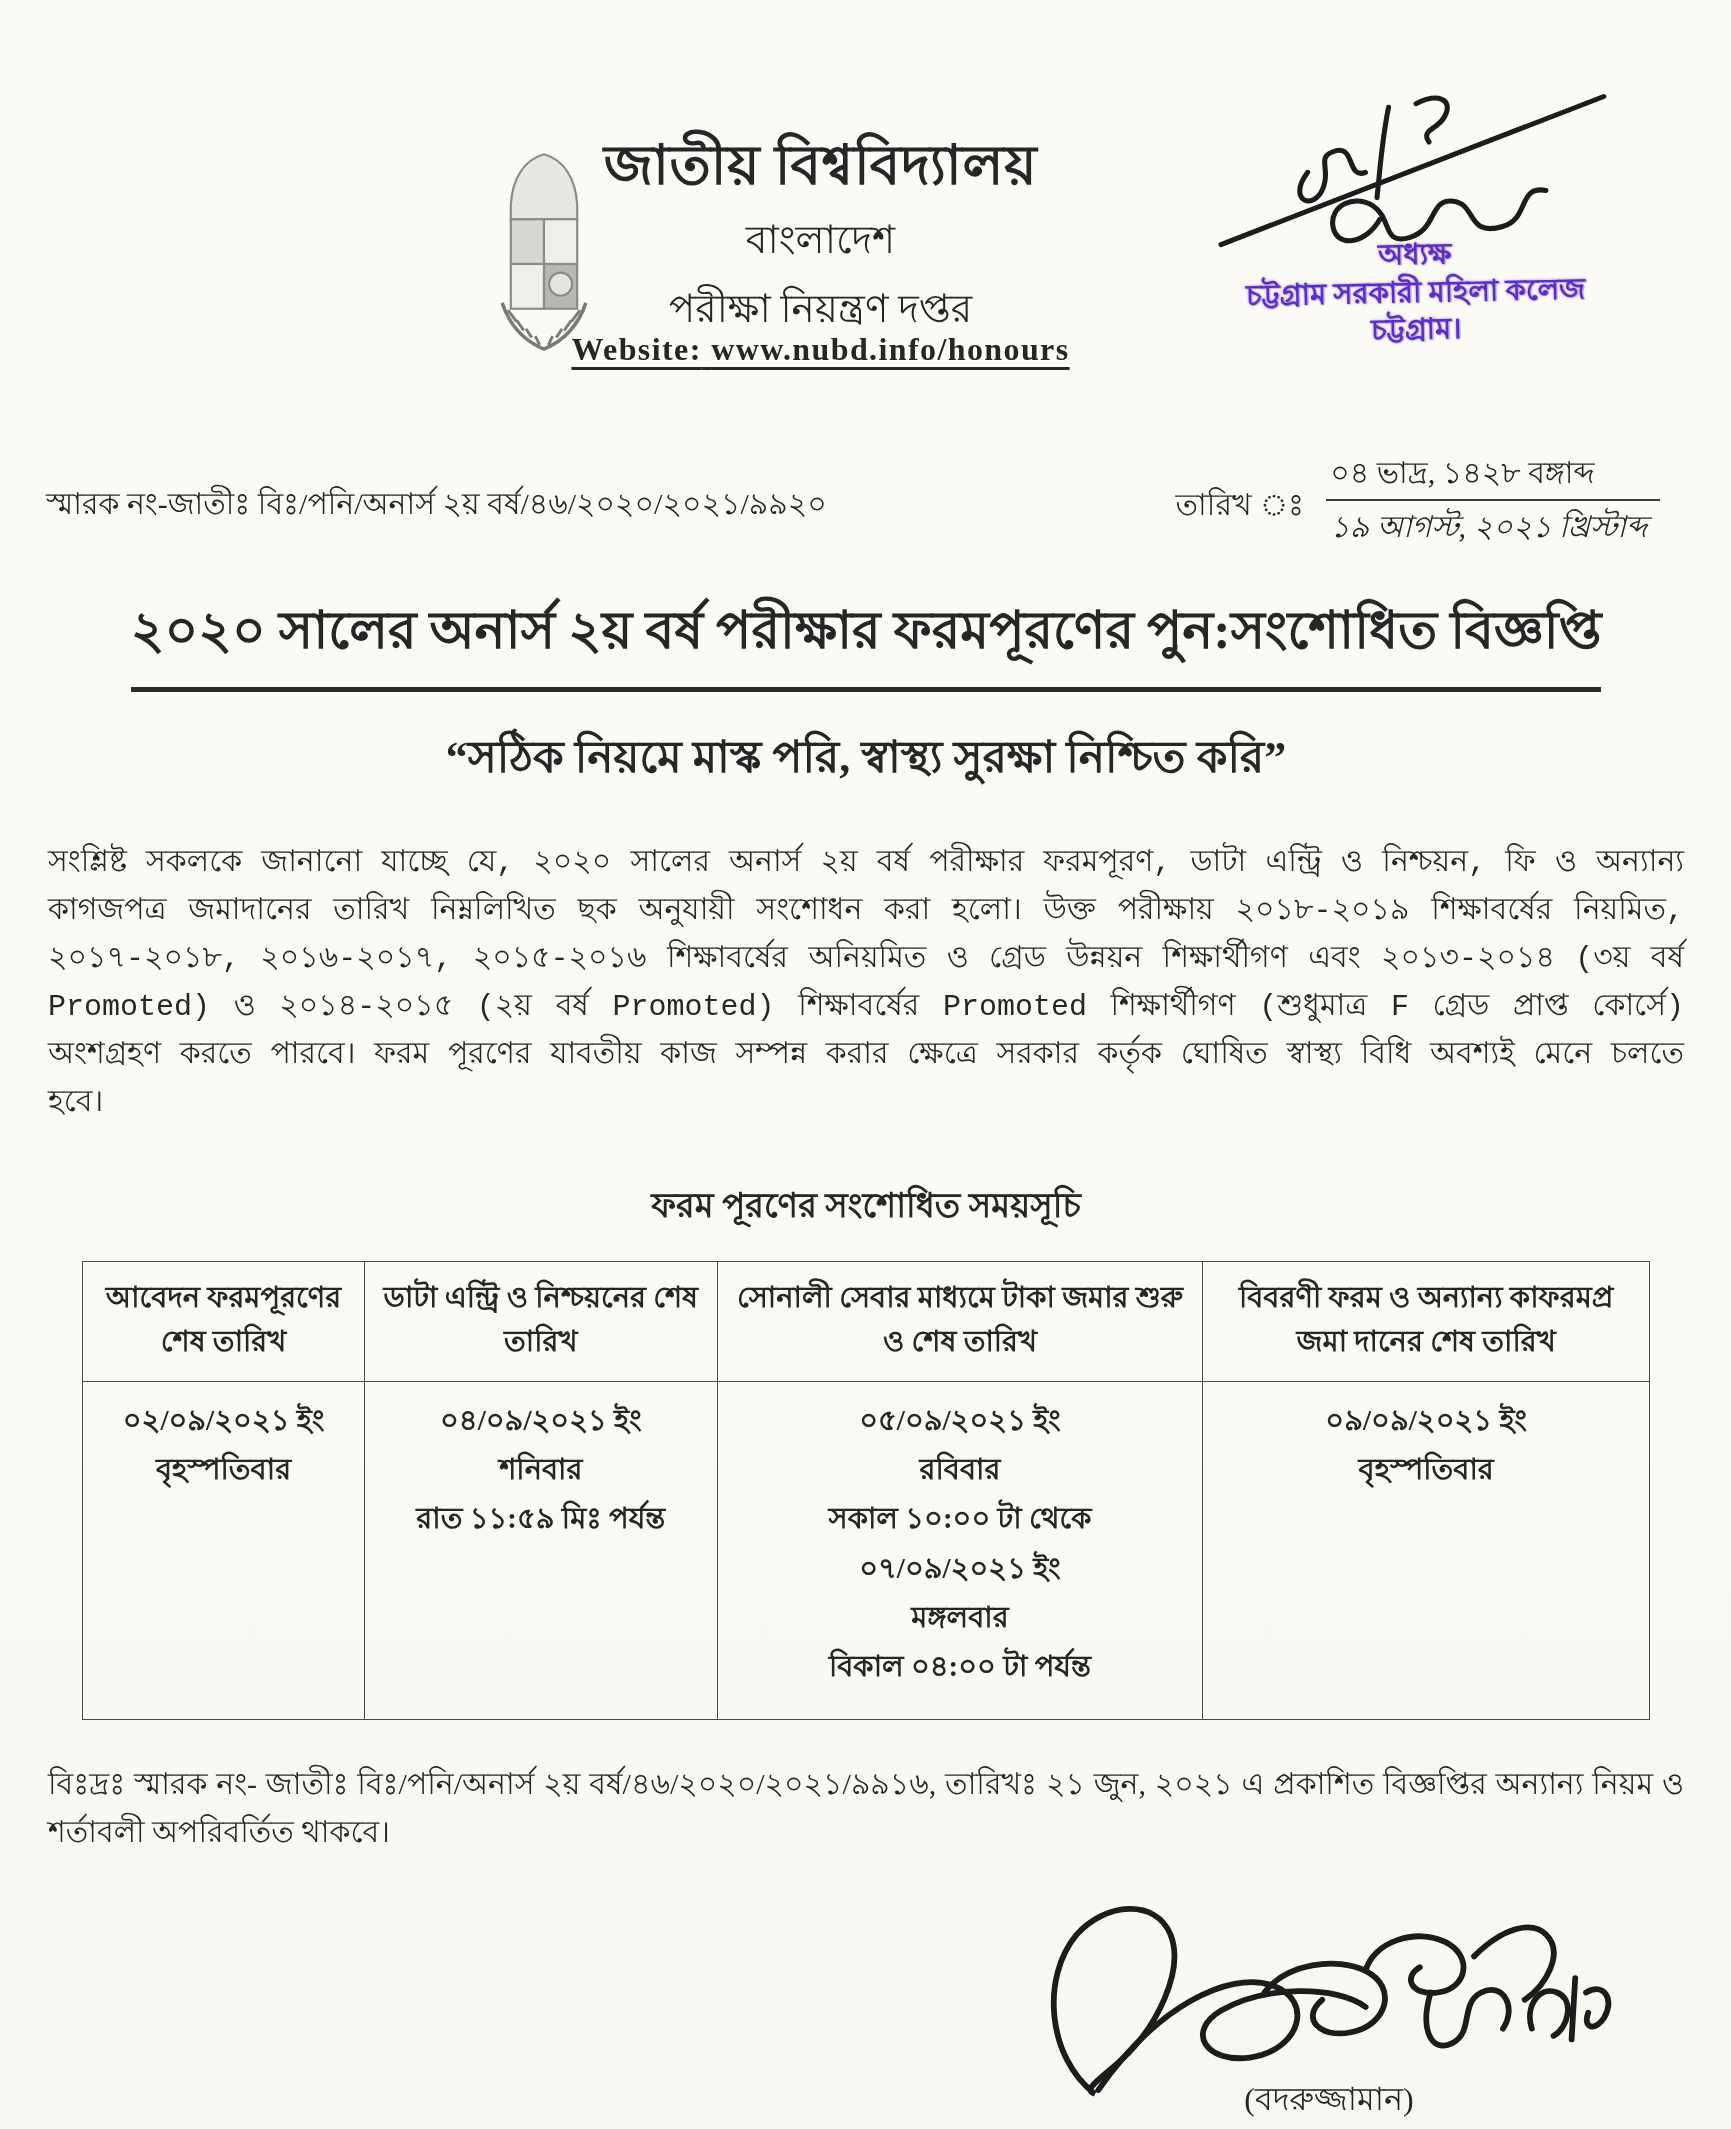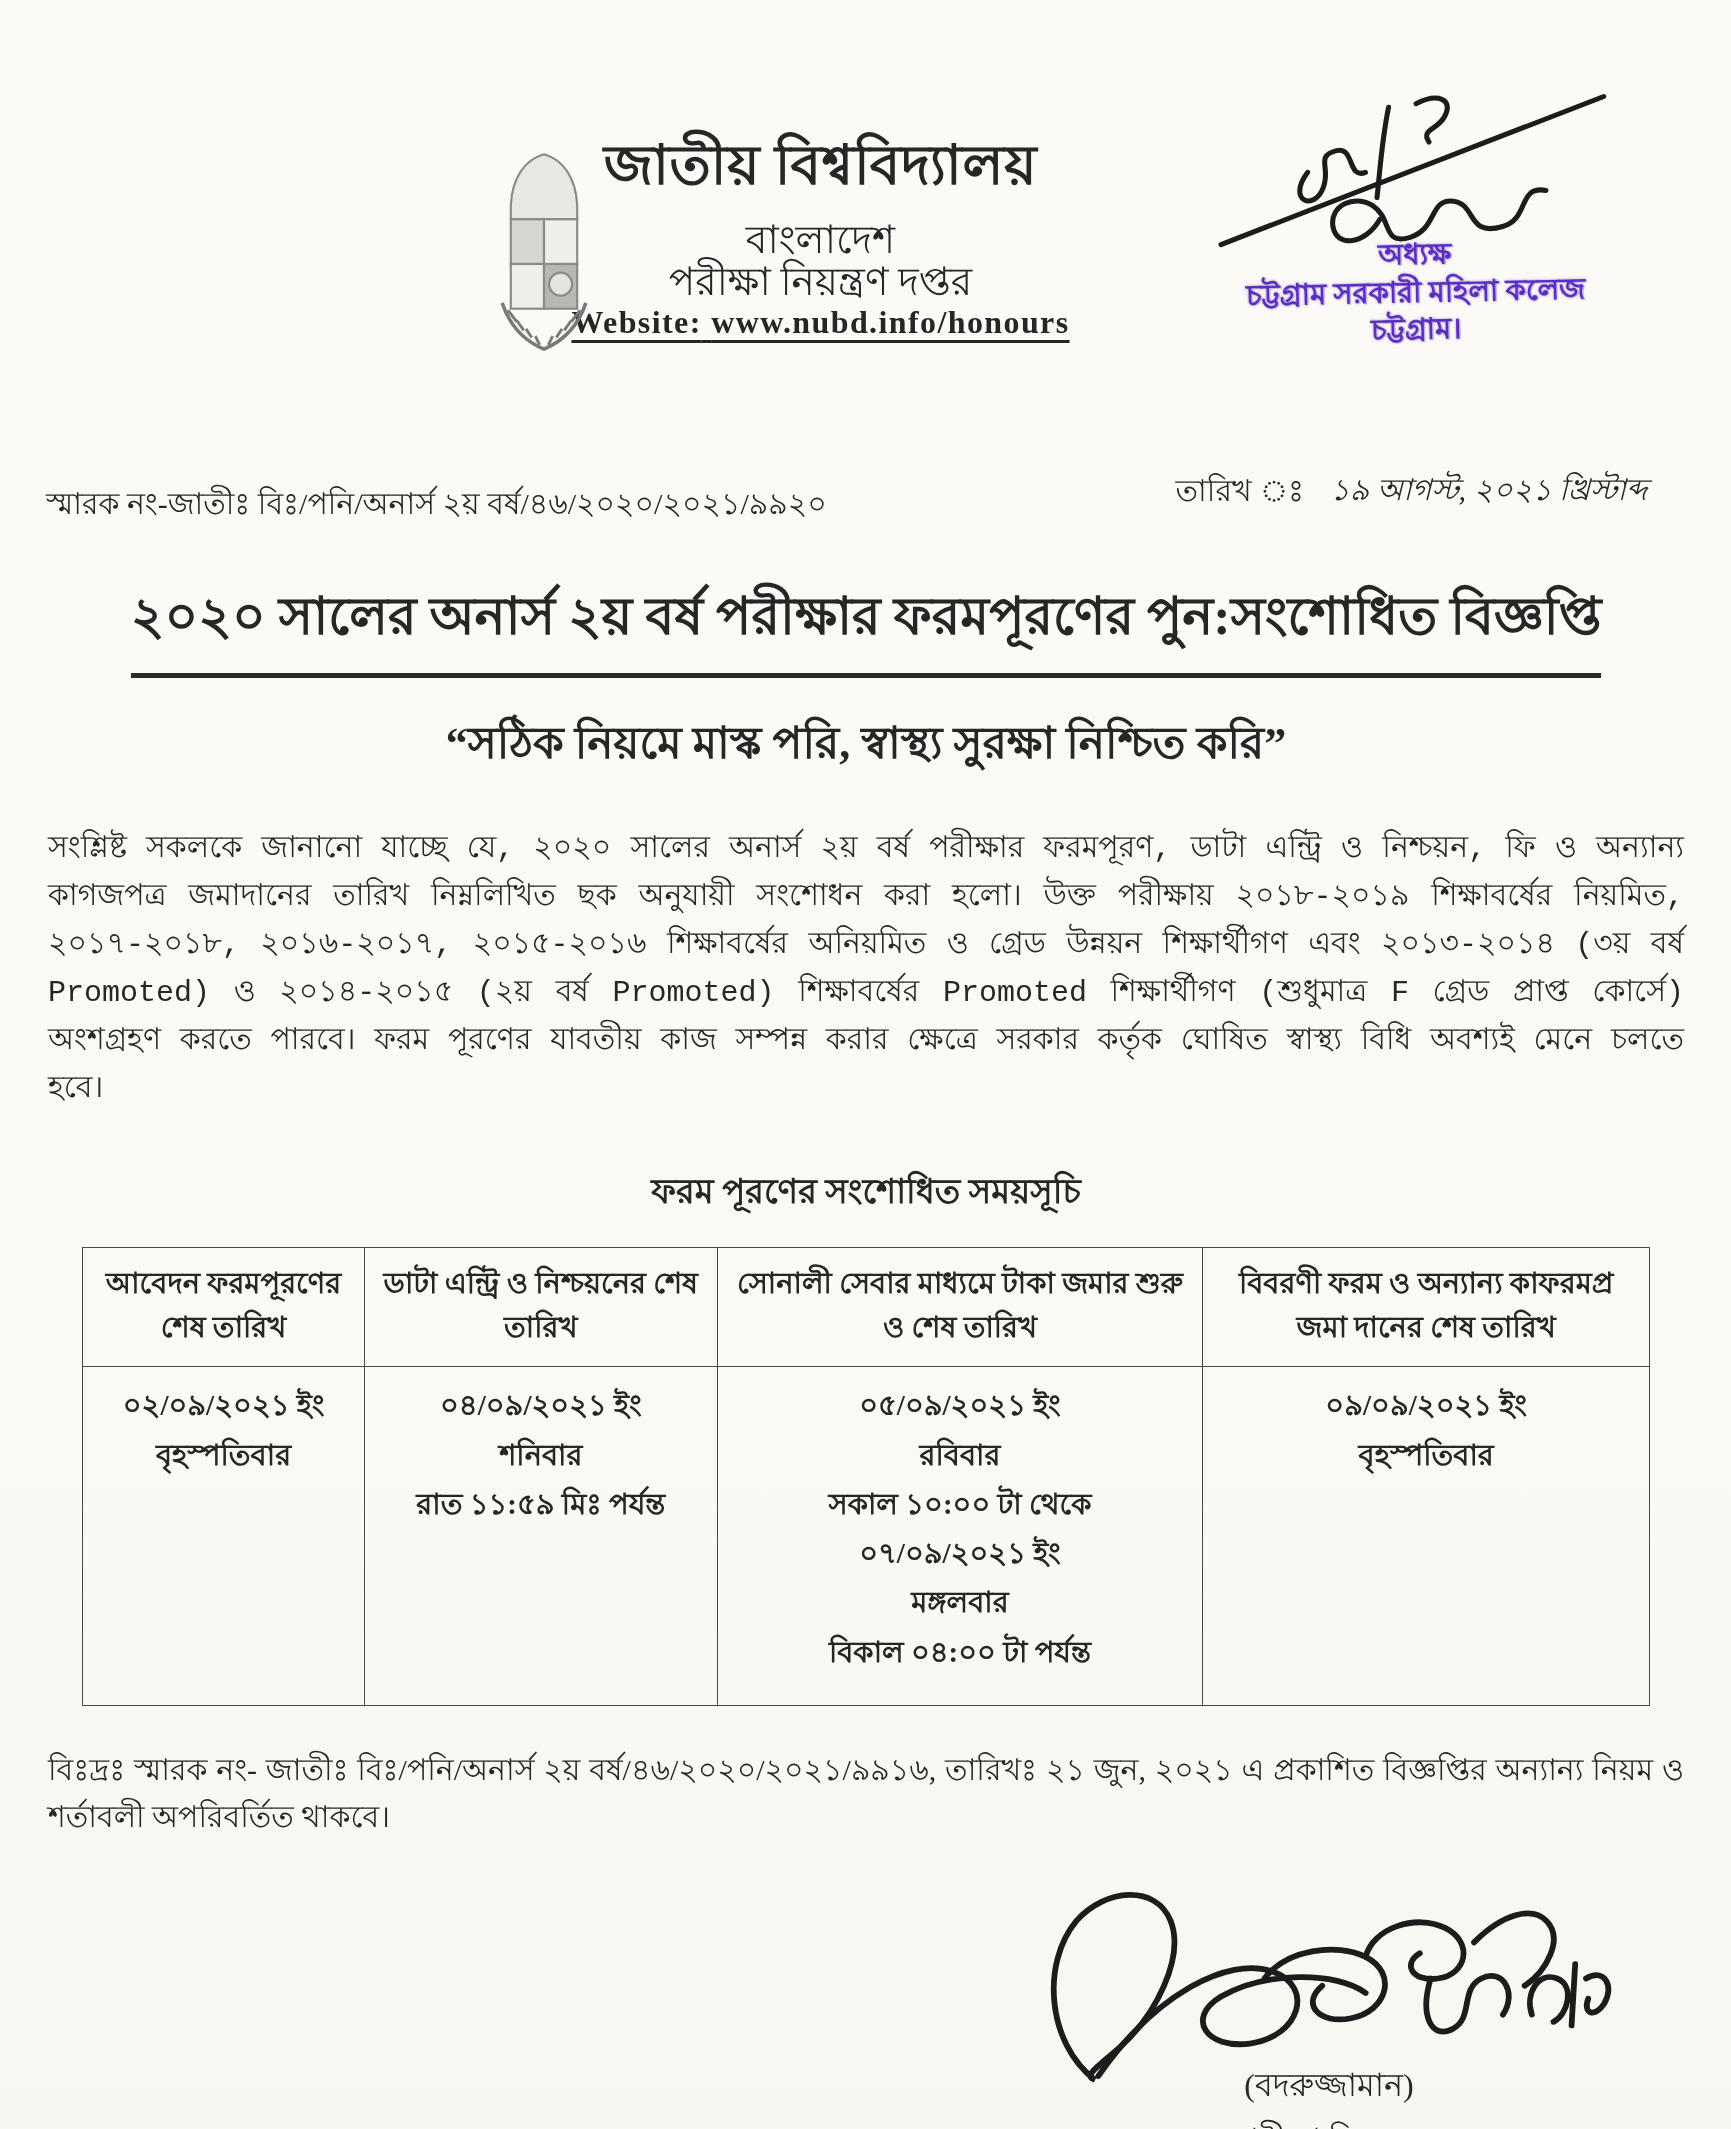--- a/index.html
+++ b/index.html
@@ -15,21 +15,21 @@
     width:1732px; min-height:2129px;
     background:linear-gradient(180deg,#fbfaf6 0%, #faf9f4 60%, #f7f6f0 100%);
     position:relative; overflow:hidden;
   }
   
   .top-section{position:relative; height:416px;}
   .logo-wrap{position:absolute; left:486px; top:150px; width:116px; height:202px;}
   .header-text{padding-top:136px; text-align:center; width:1193px; margin:0 auto 0 224px;}
   .h-university{font-size:55px; font-weight:bold; letter-spacing:0.7px; line-height:1.1;}
   .h-country{font-size:39px; margin-top:22px; line-height:1.1;}
-  .h-office{font-size:39px; margin-top:0; line-height:1.1;}
+  .h-office{font-size:39px; margin-top:27px; line-height:1.1;}
   .h-website{font-size:32px; font-weight:bold; text-decoration:underline; text-underline-offset:7.2px; text-decoration-thickness:2.9px; letter-spacing:1.4px;}
   
   .sign-stamp{position:absolute; top:64px; right:85px; width:463px; text-align:center;}
   .stamp{
     margin-top:-26px;
     color:#5a2fc0;
     font-weight:bold;
     transform:rotate(-1.2deg);
     text-shadow:0 0 2.9px rgba(104,51,204,.55), 1.4px 0.7px 0 rgba(104,51,204,.25);
     line-height:1.3;
@@ -150,20 +150,21 @@
         <div class="stamp-l3">চট্টগ্রাম।</div>
       </div>
     </div>
   </div>
 
   <div class="memo-row">
     <div class="memo-number">স্মারক নং-জাতীঃ বিঃ/পনি/অনার্স ২য় বর্ষ/৪৬/২০২০/২০২১/৯৯২০</div>
     <div class="date-block">
       <div class="date-label">তারিখ ঃ</div>
       <div class="date-stack">
+        <div class="date-top">০৪ ভাদ্র, ১৪২৮ বঙ্গাব্দ</div>
         <div class="date-bottom">১৯ আগস্ট, ২০২১ খ্রিস্টাব্দ</div>
       </div>
     </div>
   </div>
 
   <div class="notice-title">
     <span>২০২০ সালের অনার্স ২য় বর্ষ পরীক্ষার ফরমপূরণের পুন:সংশোধিত বিজ্ঞপ্তি</span>
   </div>
   <div class="notice-slogan">“সঠিক নিয়মে মাস্ক পরি, স্বাস্থ্য সুরক্ষা নিশ্চিত করি”</div>
 

